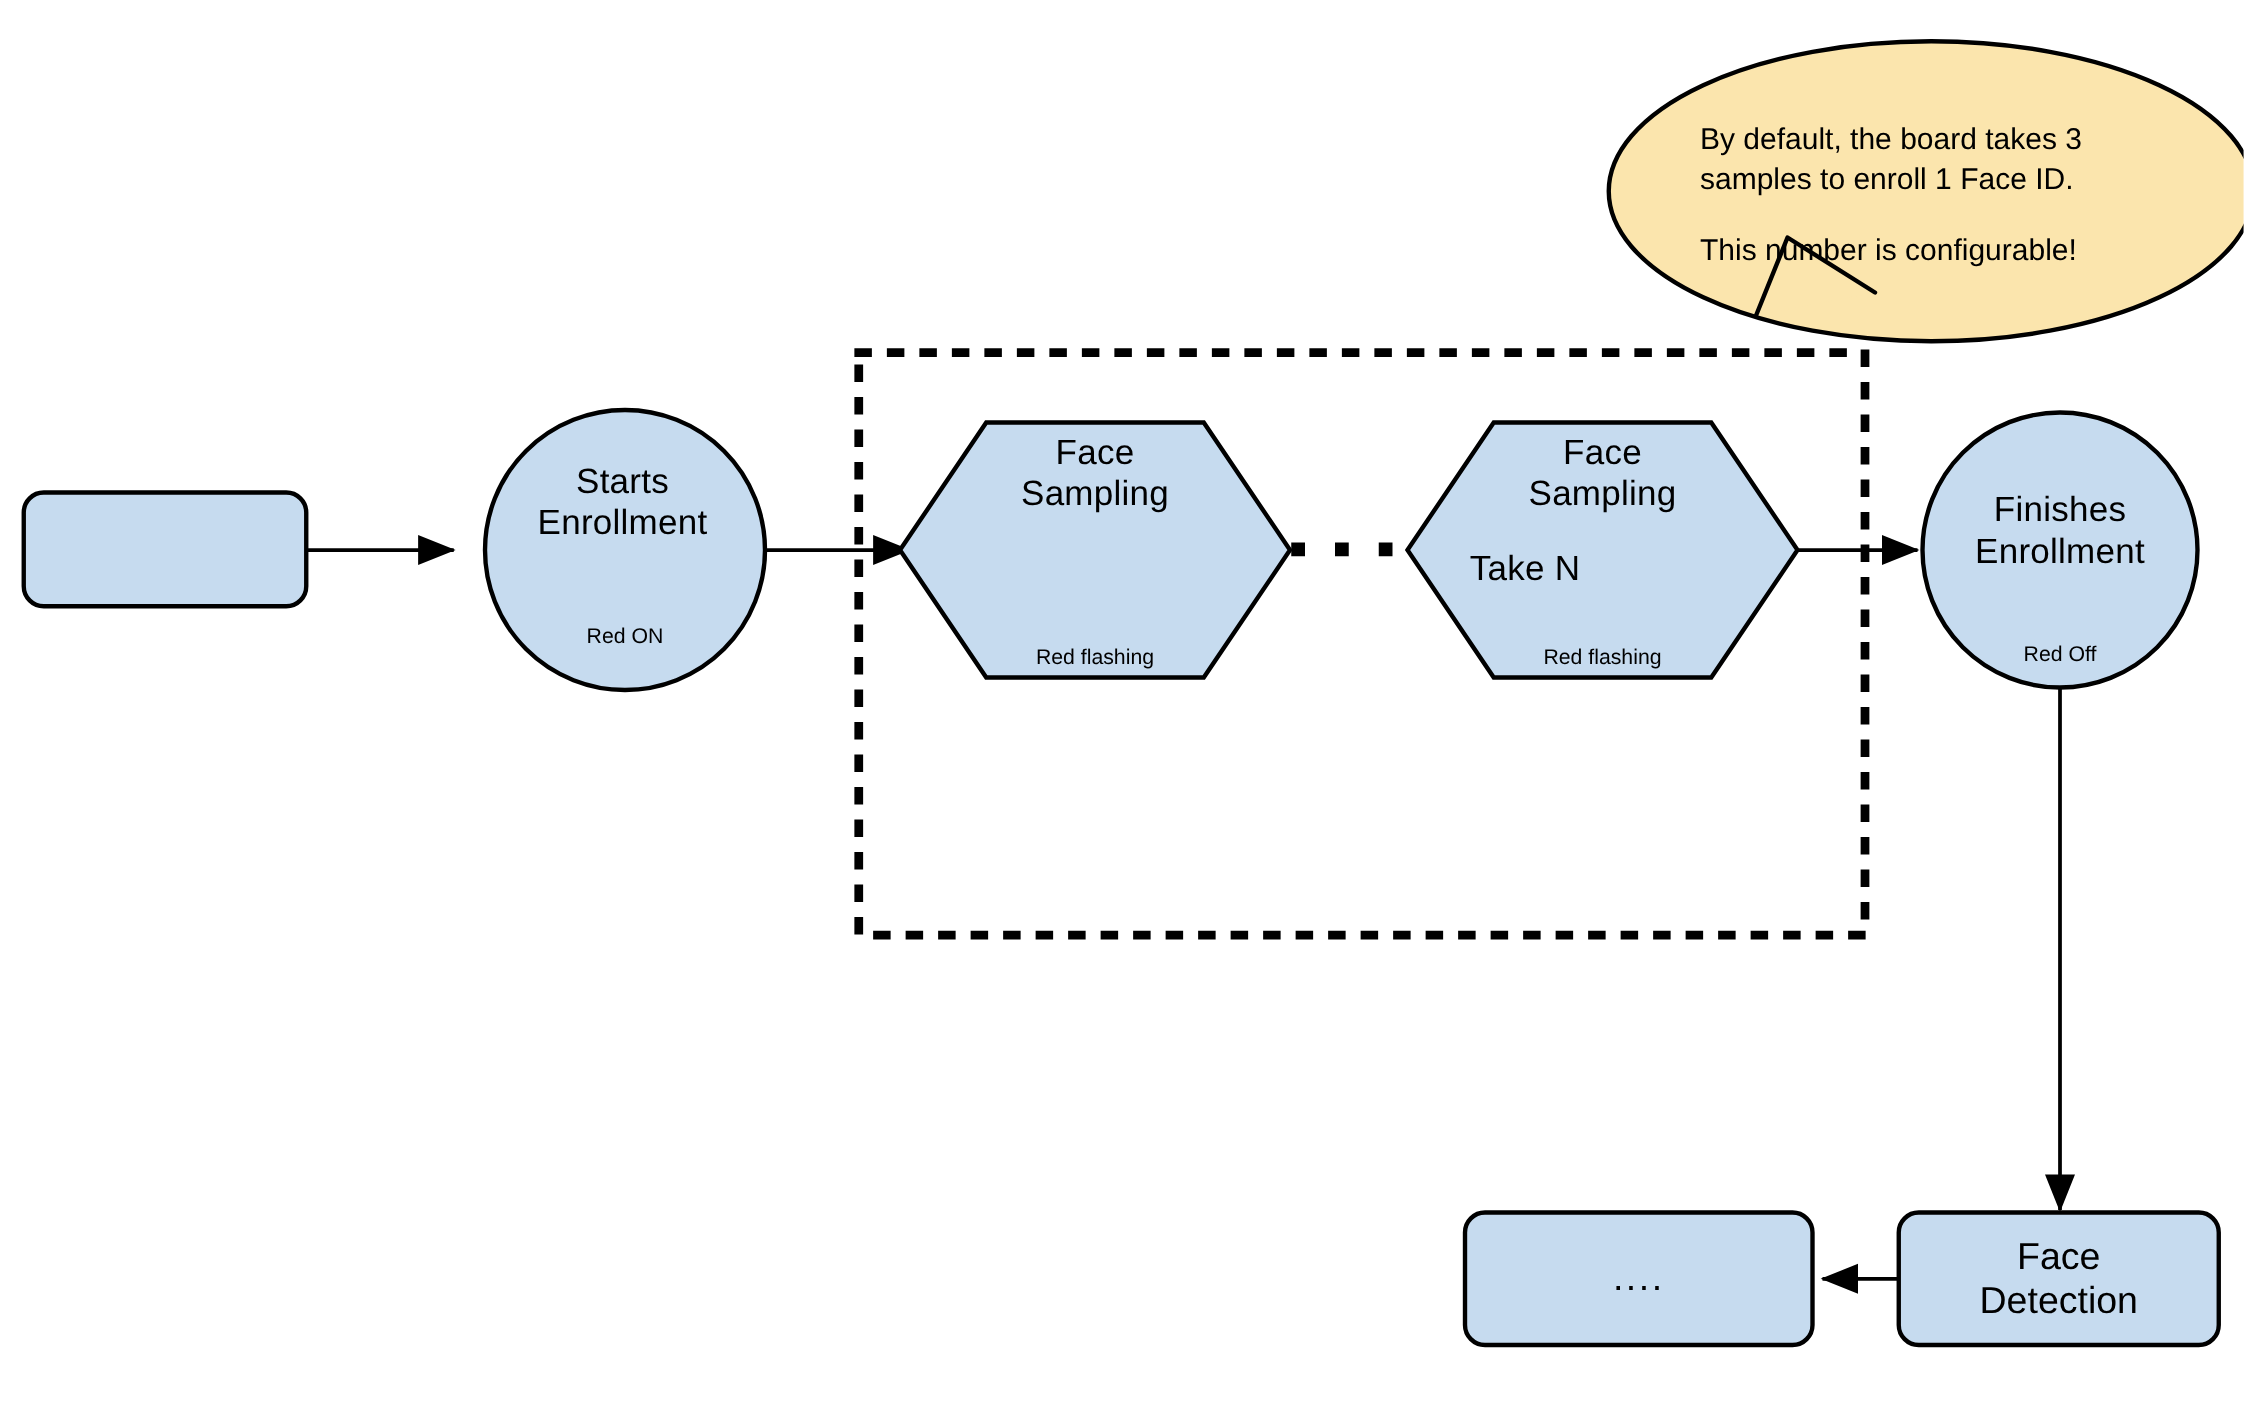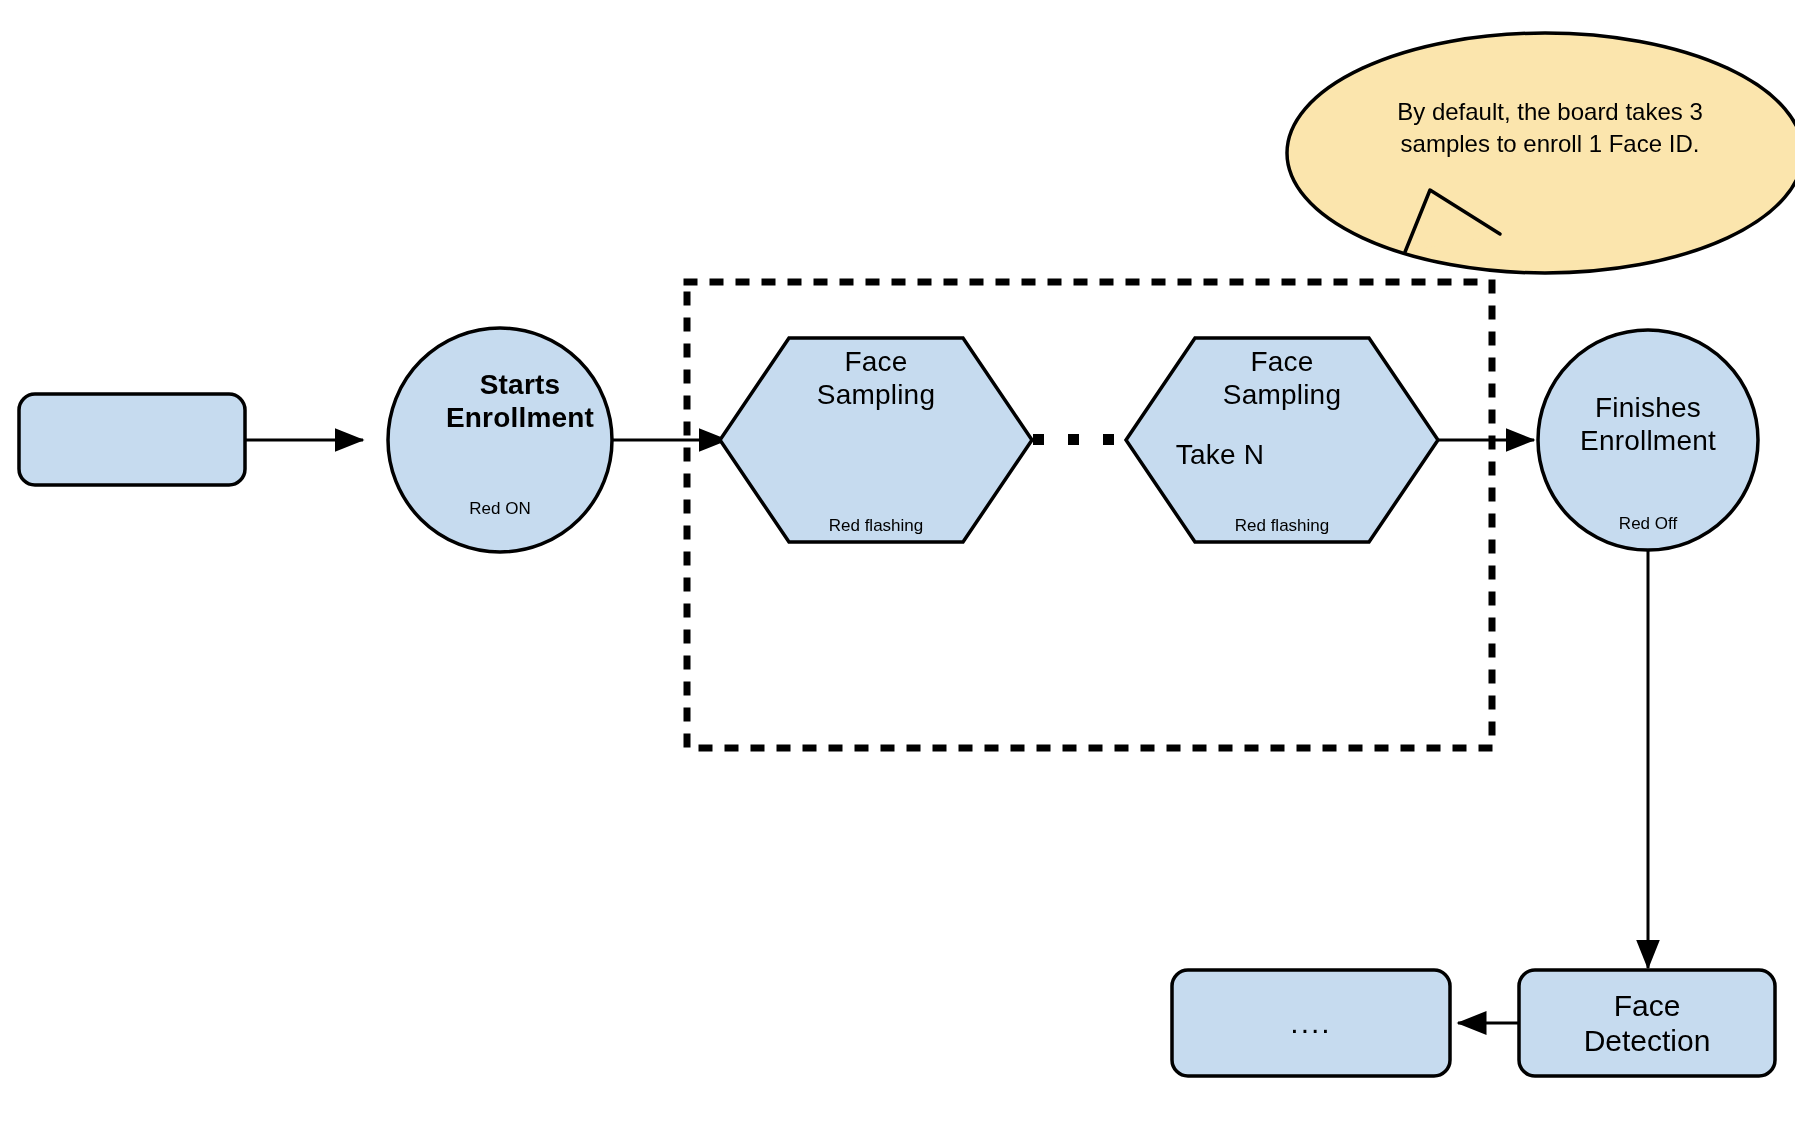--- a/index.html
+++ b/index.html
@@ -114,21 +114,21 @@
     <rect x="1172" y="970" width="278" height="106" rx="16" ry="16" fill="#c6dbef" stroke="#000000" stroke-width="3.5"></rect>
 
     <g>
       <path d="M 1405 252 L 1430 188 L 1500 236 Z" fill="#fbe5ad" stroke="#000000" stroke-width="3.5" stroke-linejoin="round"></path>
       <ellipse cx="1545" cy="153" rx="258" ry="120" fill="#fbe5ad" stroke="#000000" stroke-width="3.5"></ellipse>
       <path d="M 1405 252 L 1430 190 L 1500 234" fill="#fbe5ad" stroke="#000000" stroke-width="3.5" stroke-linejoin="round" stroke-linecap="round"></path>
     </g>
   </svg>
 
 
-  <div class="node-label" style="left:408px; top:352px; width:224px; height:100px;font-weight:bold;">
+  <div class="node-label" style="left:386px; top:352px; width:224px; height:100px;">
     <div class="lbl-main">Starts
 Enrollment</div>
   </div>
   <div class="node-label" style="left:388px; top:495px; width:224px; height:28px;">
     <div class="lbl-sub">Red ON</div>
   </div>
 
   <div class="node-label" style="left:720px; top:338px; width:312px; height:82px;">
     <div class="lbl-main">Face
 Sampling</div>
@@ -158,16 +158,17 @@
 
   <div class="node-label" style="left:1519px; top:970px; width:256px; height:106px;">
     <div class="lbl-main-lg">Face
 Detection</div>
   </div>
 
   <div class="node-label" style="left:1172px; top:970px; width:278px; height:106px;">
     <div class="lbl-dots">....</div>
   </div>
 
-  <div class="callout-text" style="left:1360px; top:96px; width:380px;text-align:center;">By default, the board takes 3
+  <div class="callout-text" style="left:1360px; top:96px; width:380px;">By default, the board takes 3
 samples to enroll 1 Face ID.</div>
+  <div class="callout-text" style="left:1360px; top:185px; width:380px;">This number is configurable!</div>
 
 </div>
 
 </body></html>

